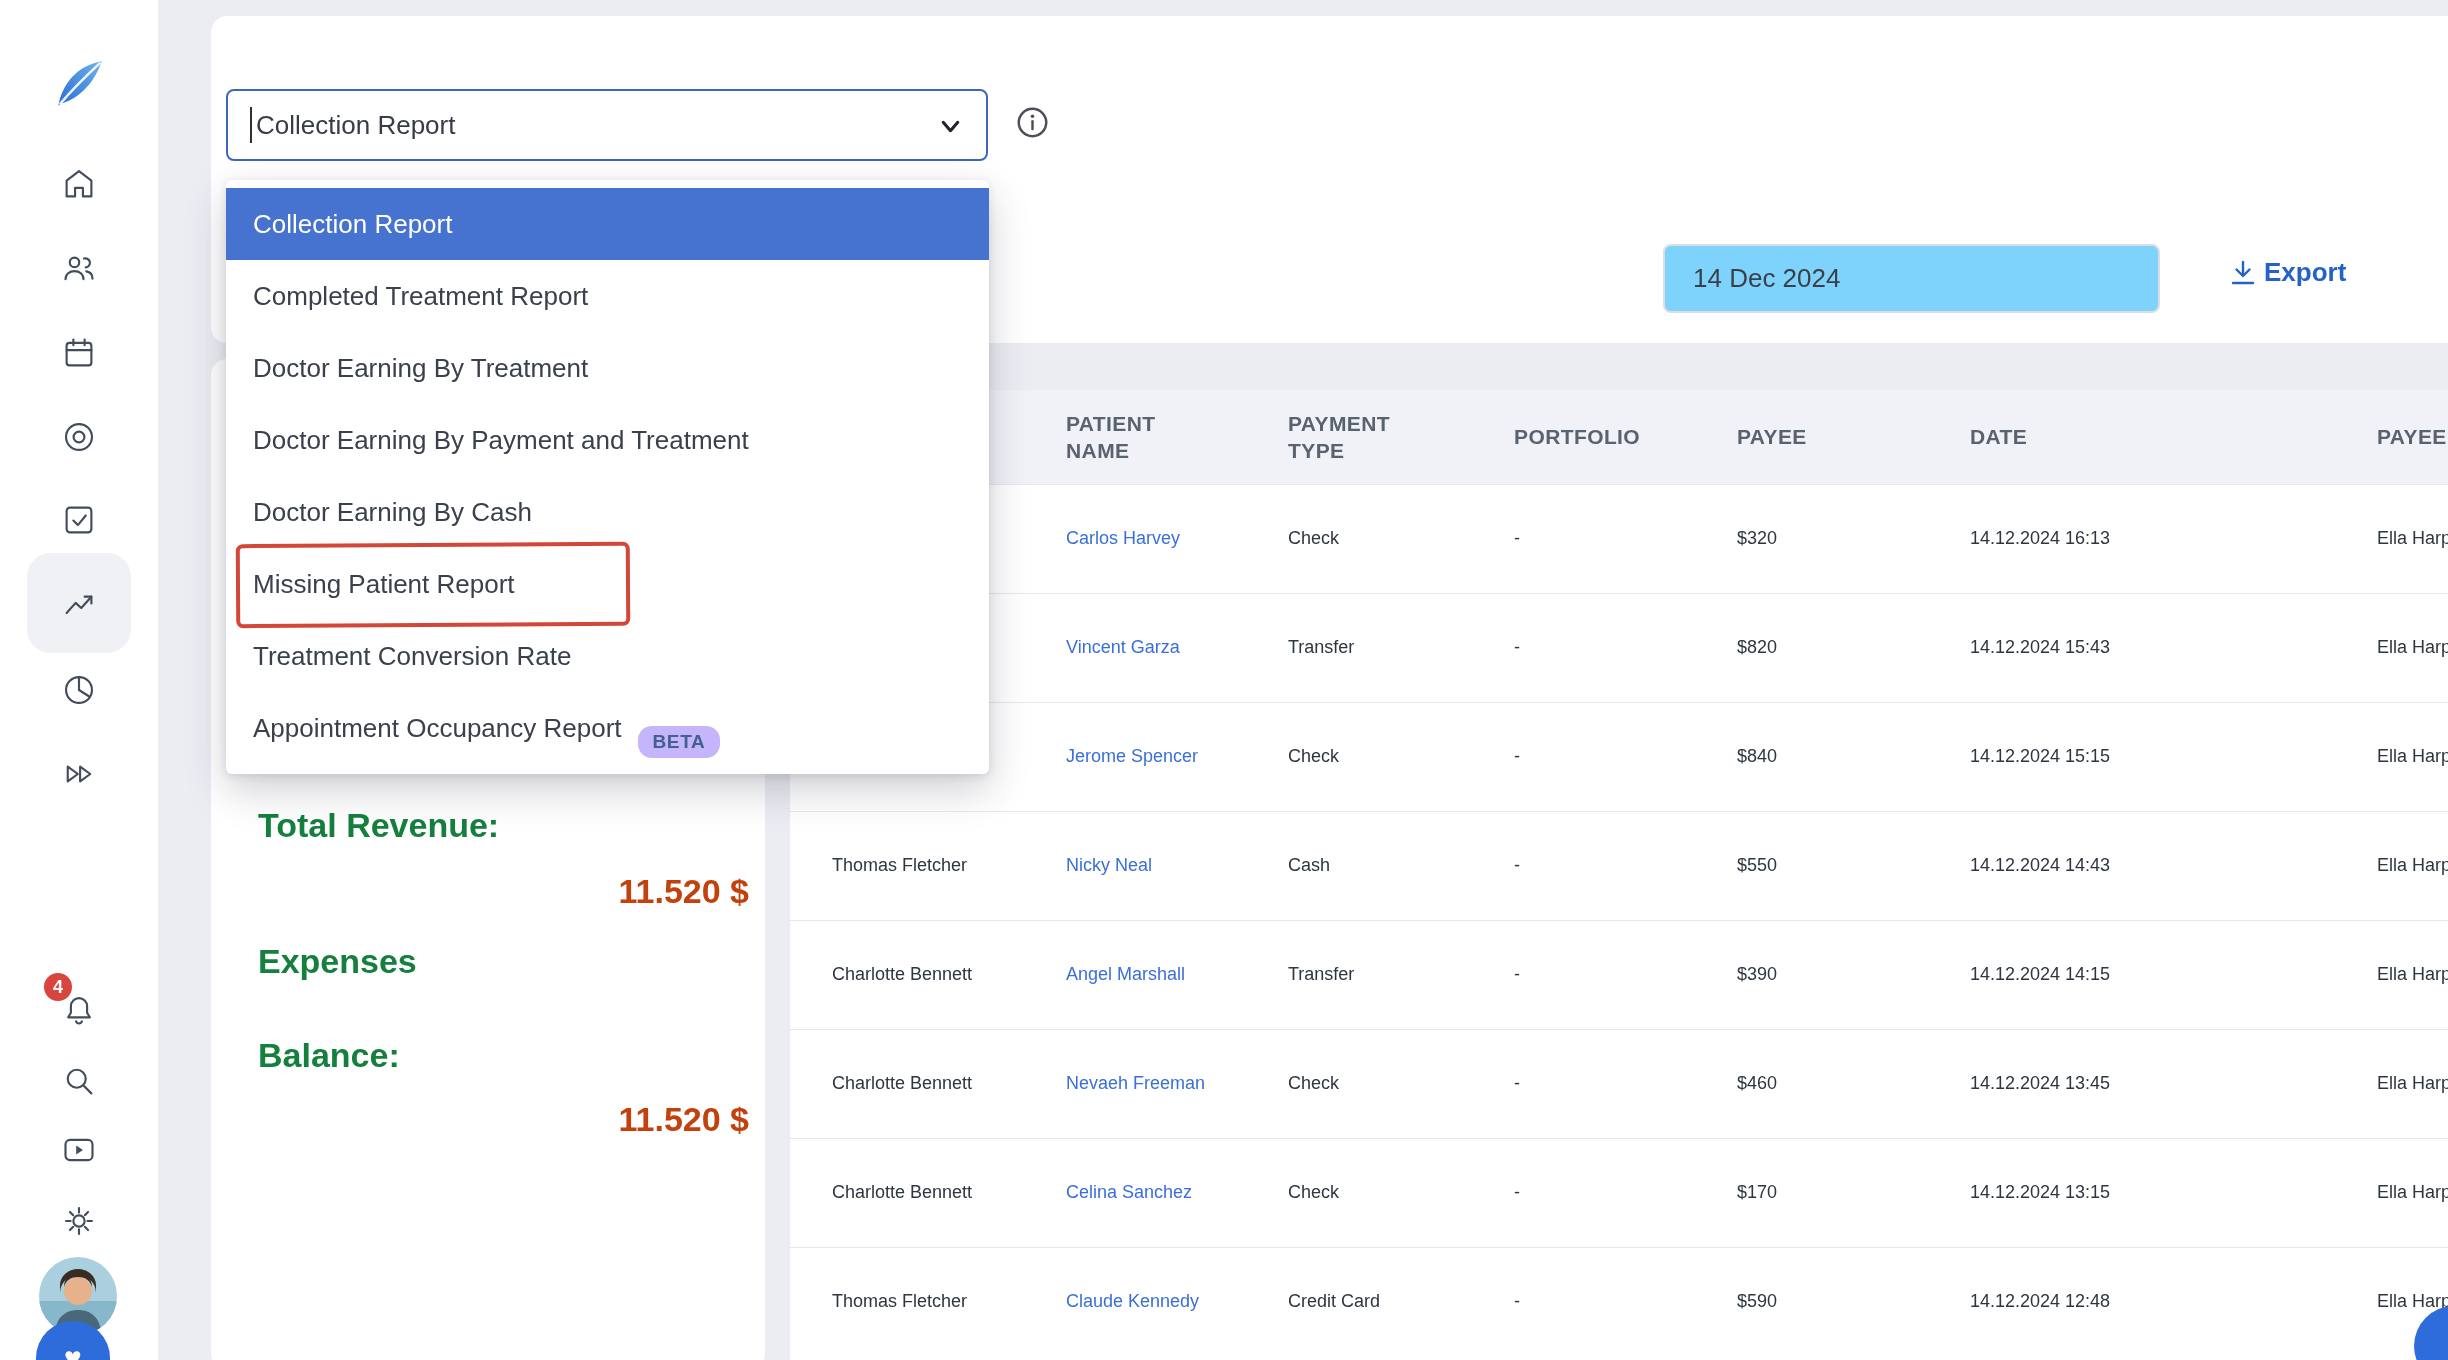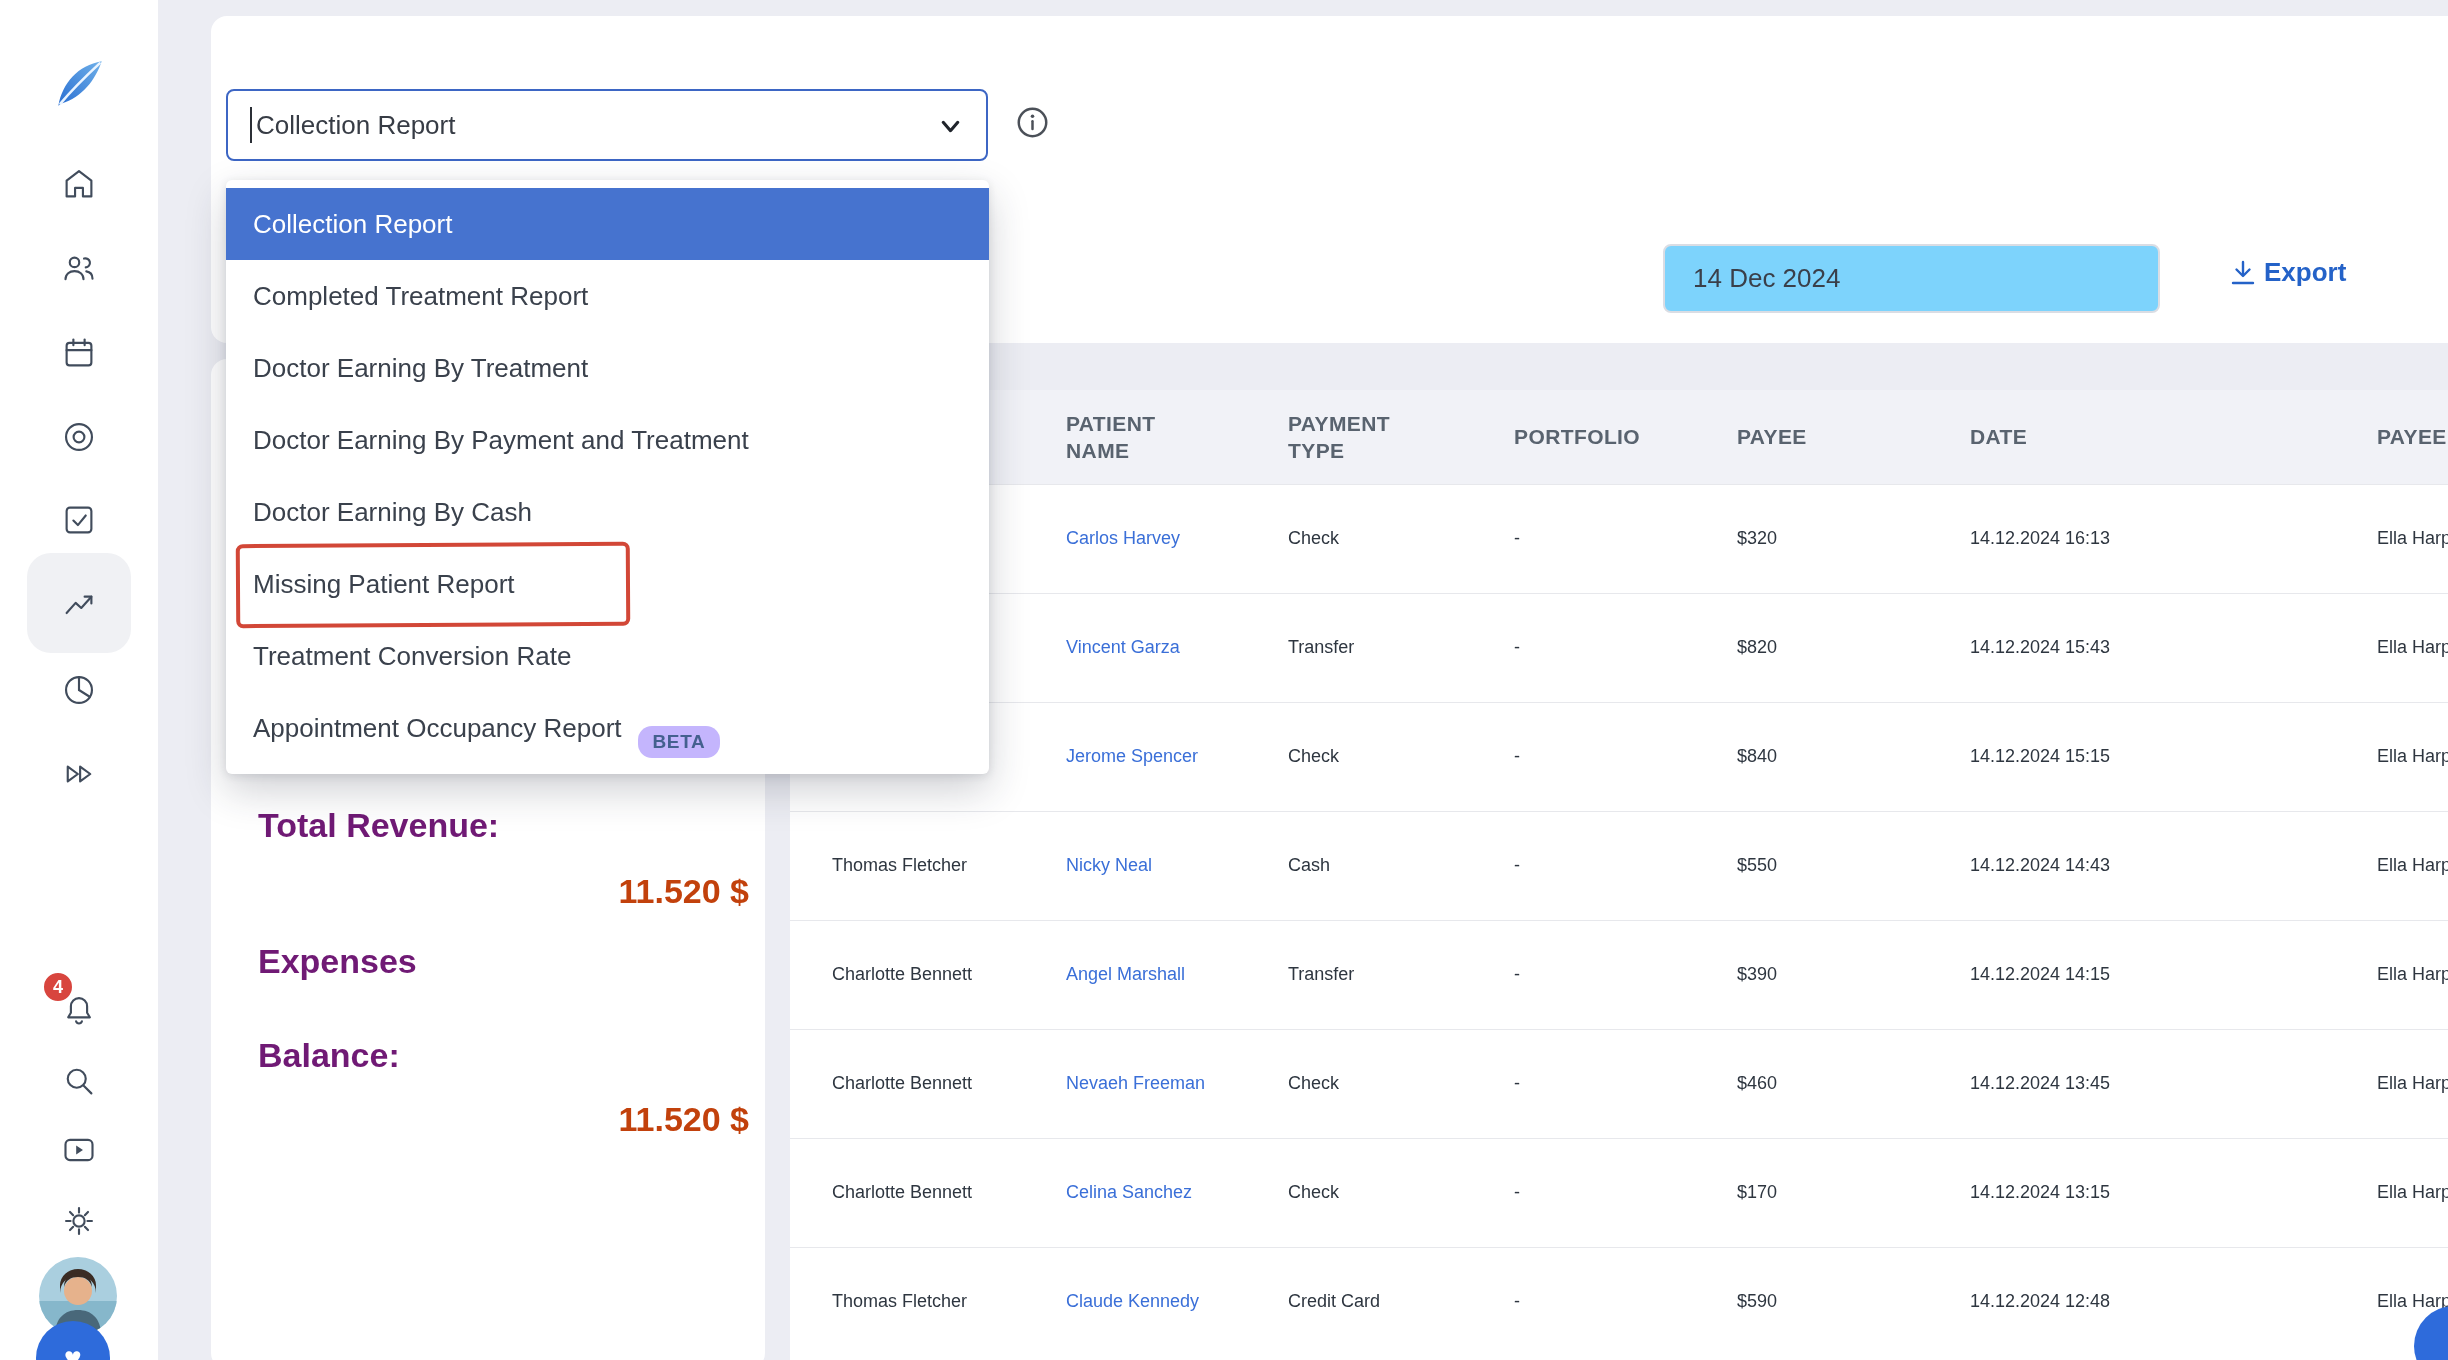--- a/index.html
+++ b/index.html
@@ -39,21 +39,21 @@
         box-shadow:0 16px 40px rgba(35,40,60,0.22), 0 2px 8px rgba(35,40,60,0.12);z-index:60;}
   .menu-item{position:relative;height:72px;display:flex;align-items:center;padding-left:27px;font-size:26px;color:#3a414c;cursor:pointer;}
   .menu-item.selected{background:#4673cf;color:#fff;}
   .beta-badge{margin-left:16px;background:#c4b5fd;color:#44608f;font-size:19px;font-weight:700;
               padding:5px 15px;border-radius:14px;letter-spacing:0.6px;margin-top:27px;}
   .annotation{position:absolute;left:10px;top:-5px;width:394px;height:84px;box-sizing:border-box;
               border:4px solid rgba(206,55,38,0.92);border-radius:7px;transform:rotate(-0.35deg);pointer-events:none;}
 
   
   .summary-card{position:absolute;left:211px;top:359px;width:554px;height:1010px;background:#fff;border-radius:16px;z-index:15;}
-  .sum-label{position:absolute;left:47px;font-size:34px;font-weight:600;color:#701a75;}
+  .sum-label{position:absolute;left:47px;font-size:34px;font-weight:600;color:#15803d;}
   .sum-value{position:absolute;left:0;width:538px;text-align:right;font-size:34px;font-weight:600;color:#c2410c;}
 
   
   .table-wrap{position:absolute;left:790px;top:390px;width:1658px;height:970px;overflow:hidden;
               border-radius:16px 0 0 0;background:#fff;z-index:15;}
   table{border-collapse:collapse;table-layout:fixed;width:1827px;background:#fff;}
   thead th{background:#f1f2f7;height:94px;text-align:left;vertical-align:middle;color:#59636f;
            font-size:21px;font-weight:700;letter-spacing:0.4px;line-height:1.3;padding:0;}
   thead th span{display:inline-block;}
   tbody td{height:108px;vertical-align:middle;font-size:18px;color:#2e3640;line-height:1.22;padding:0;

